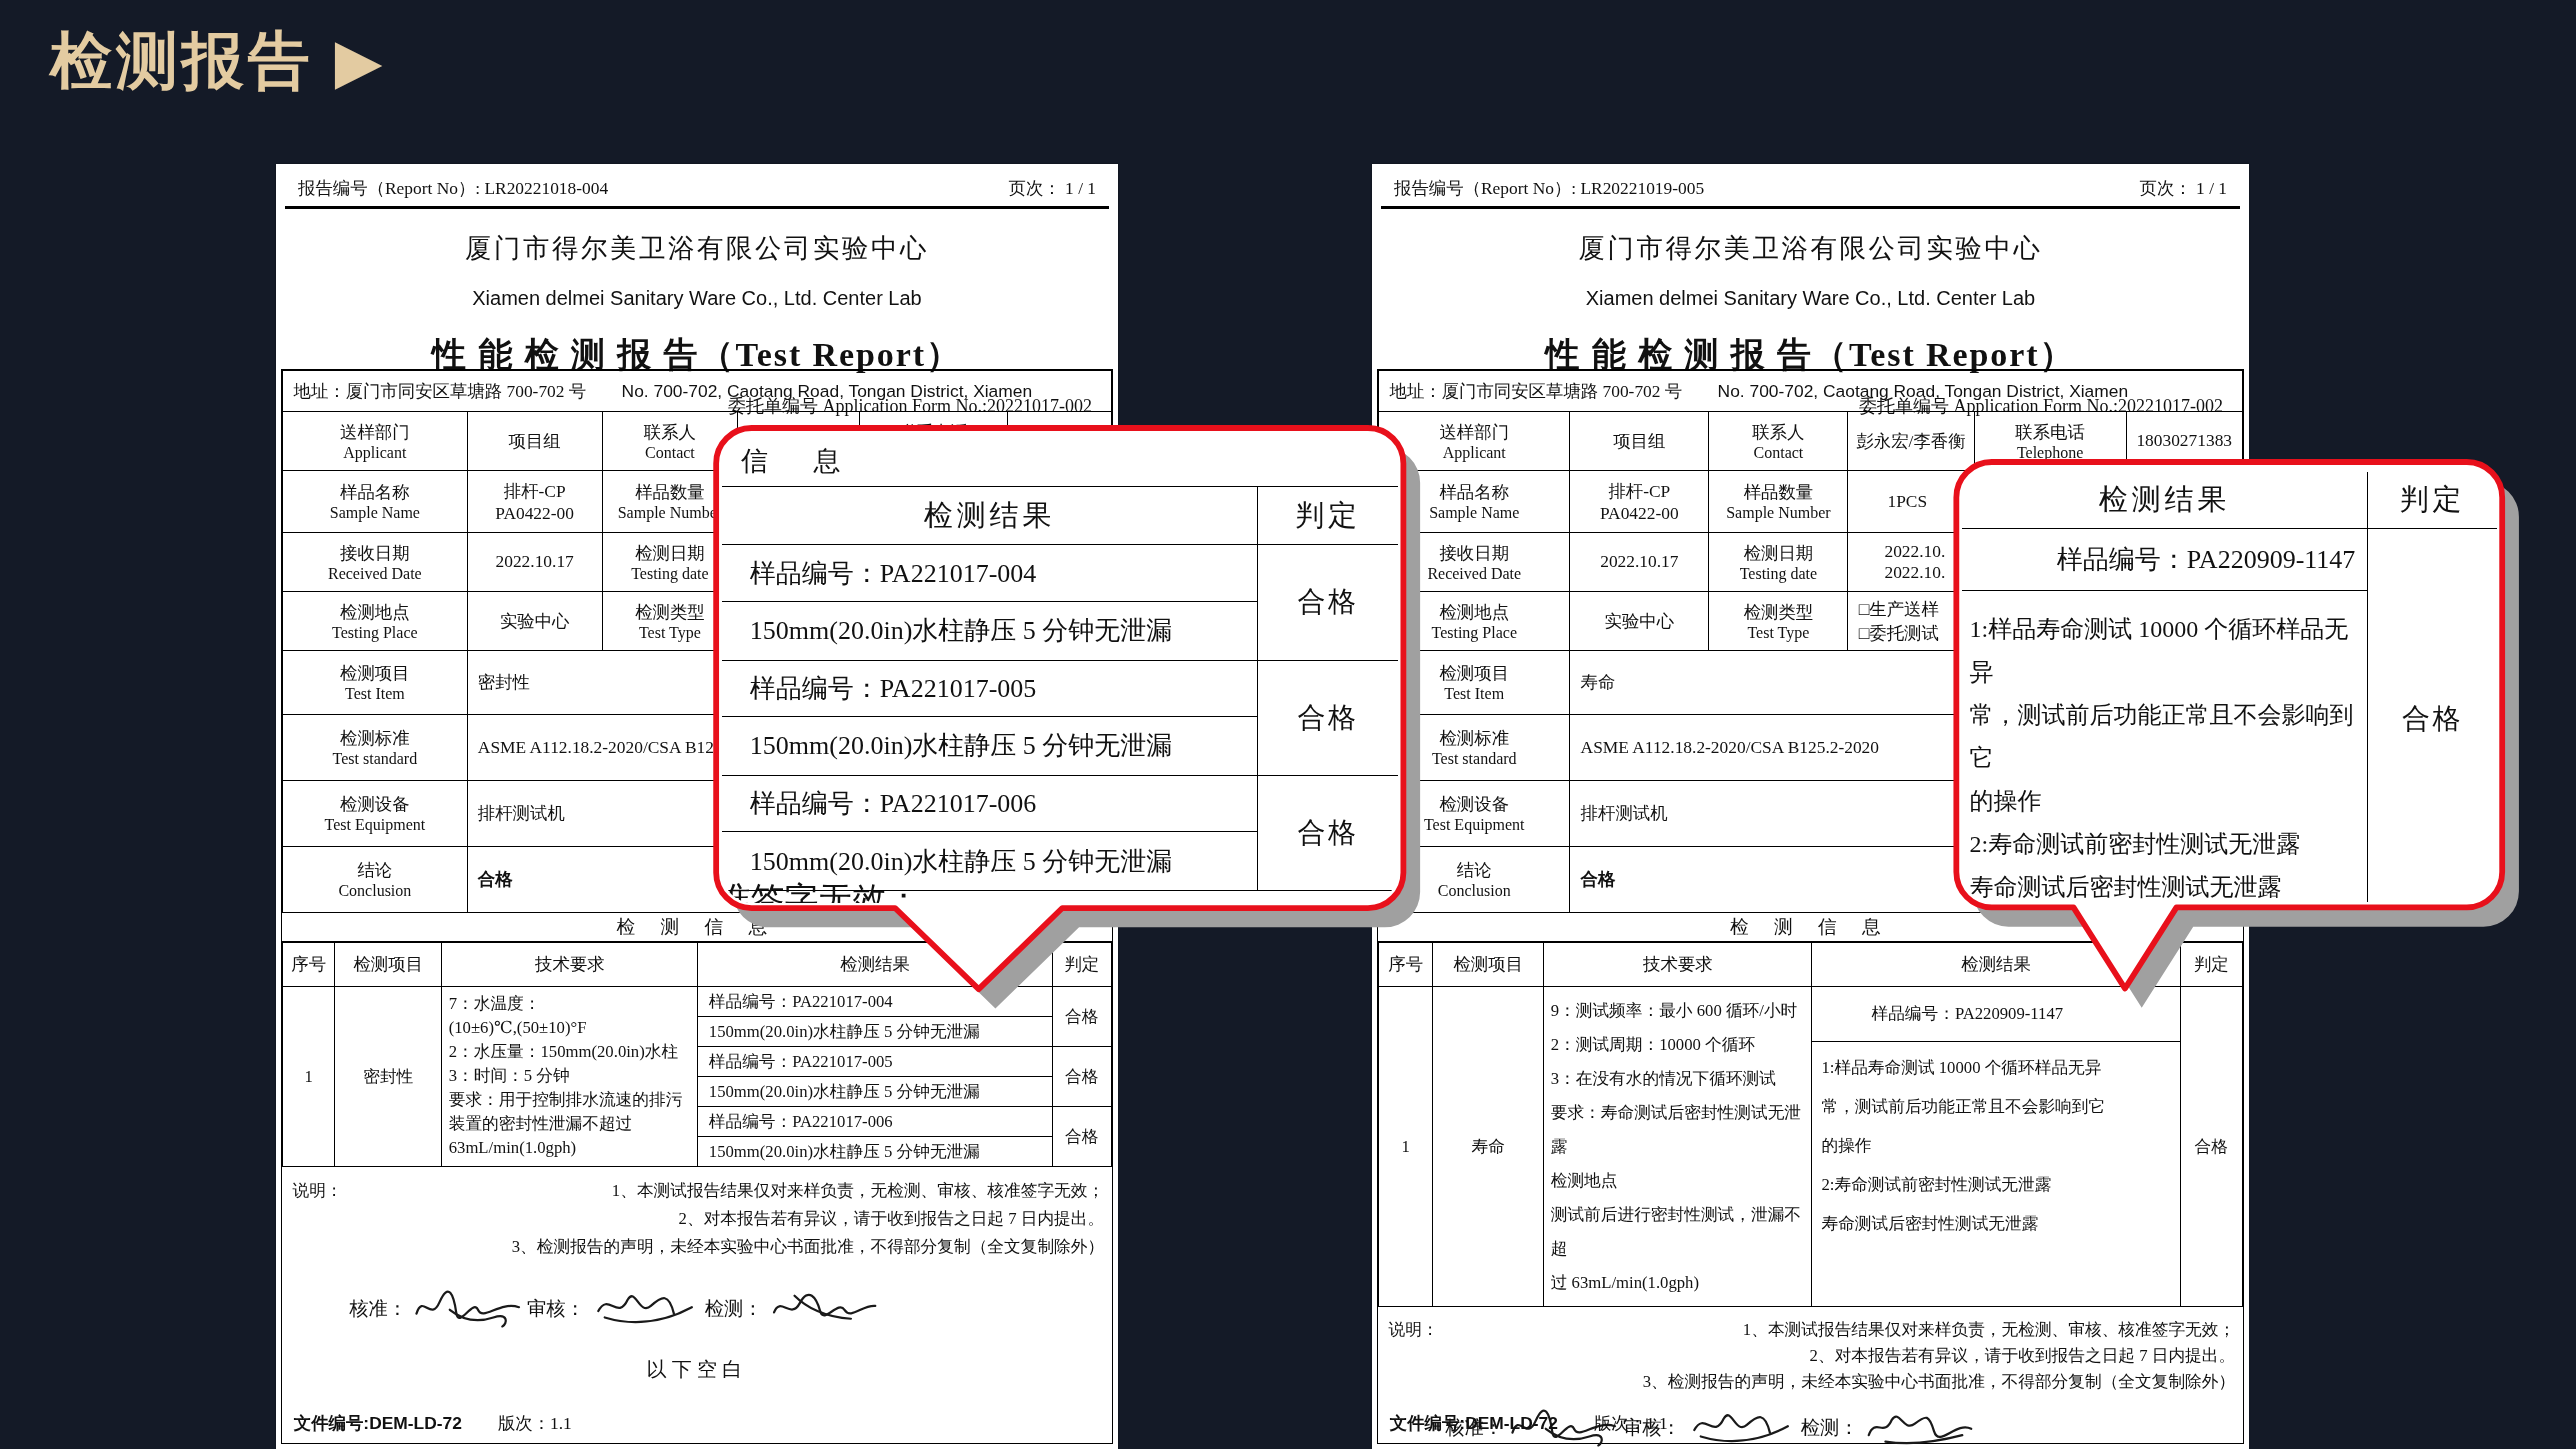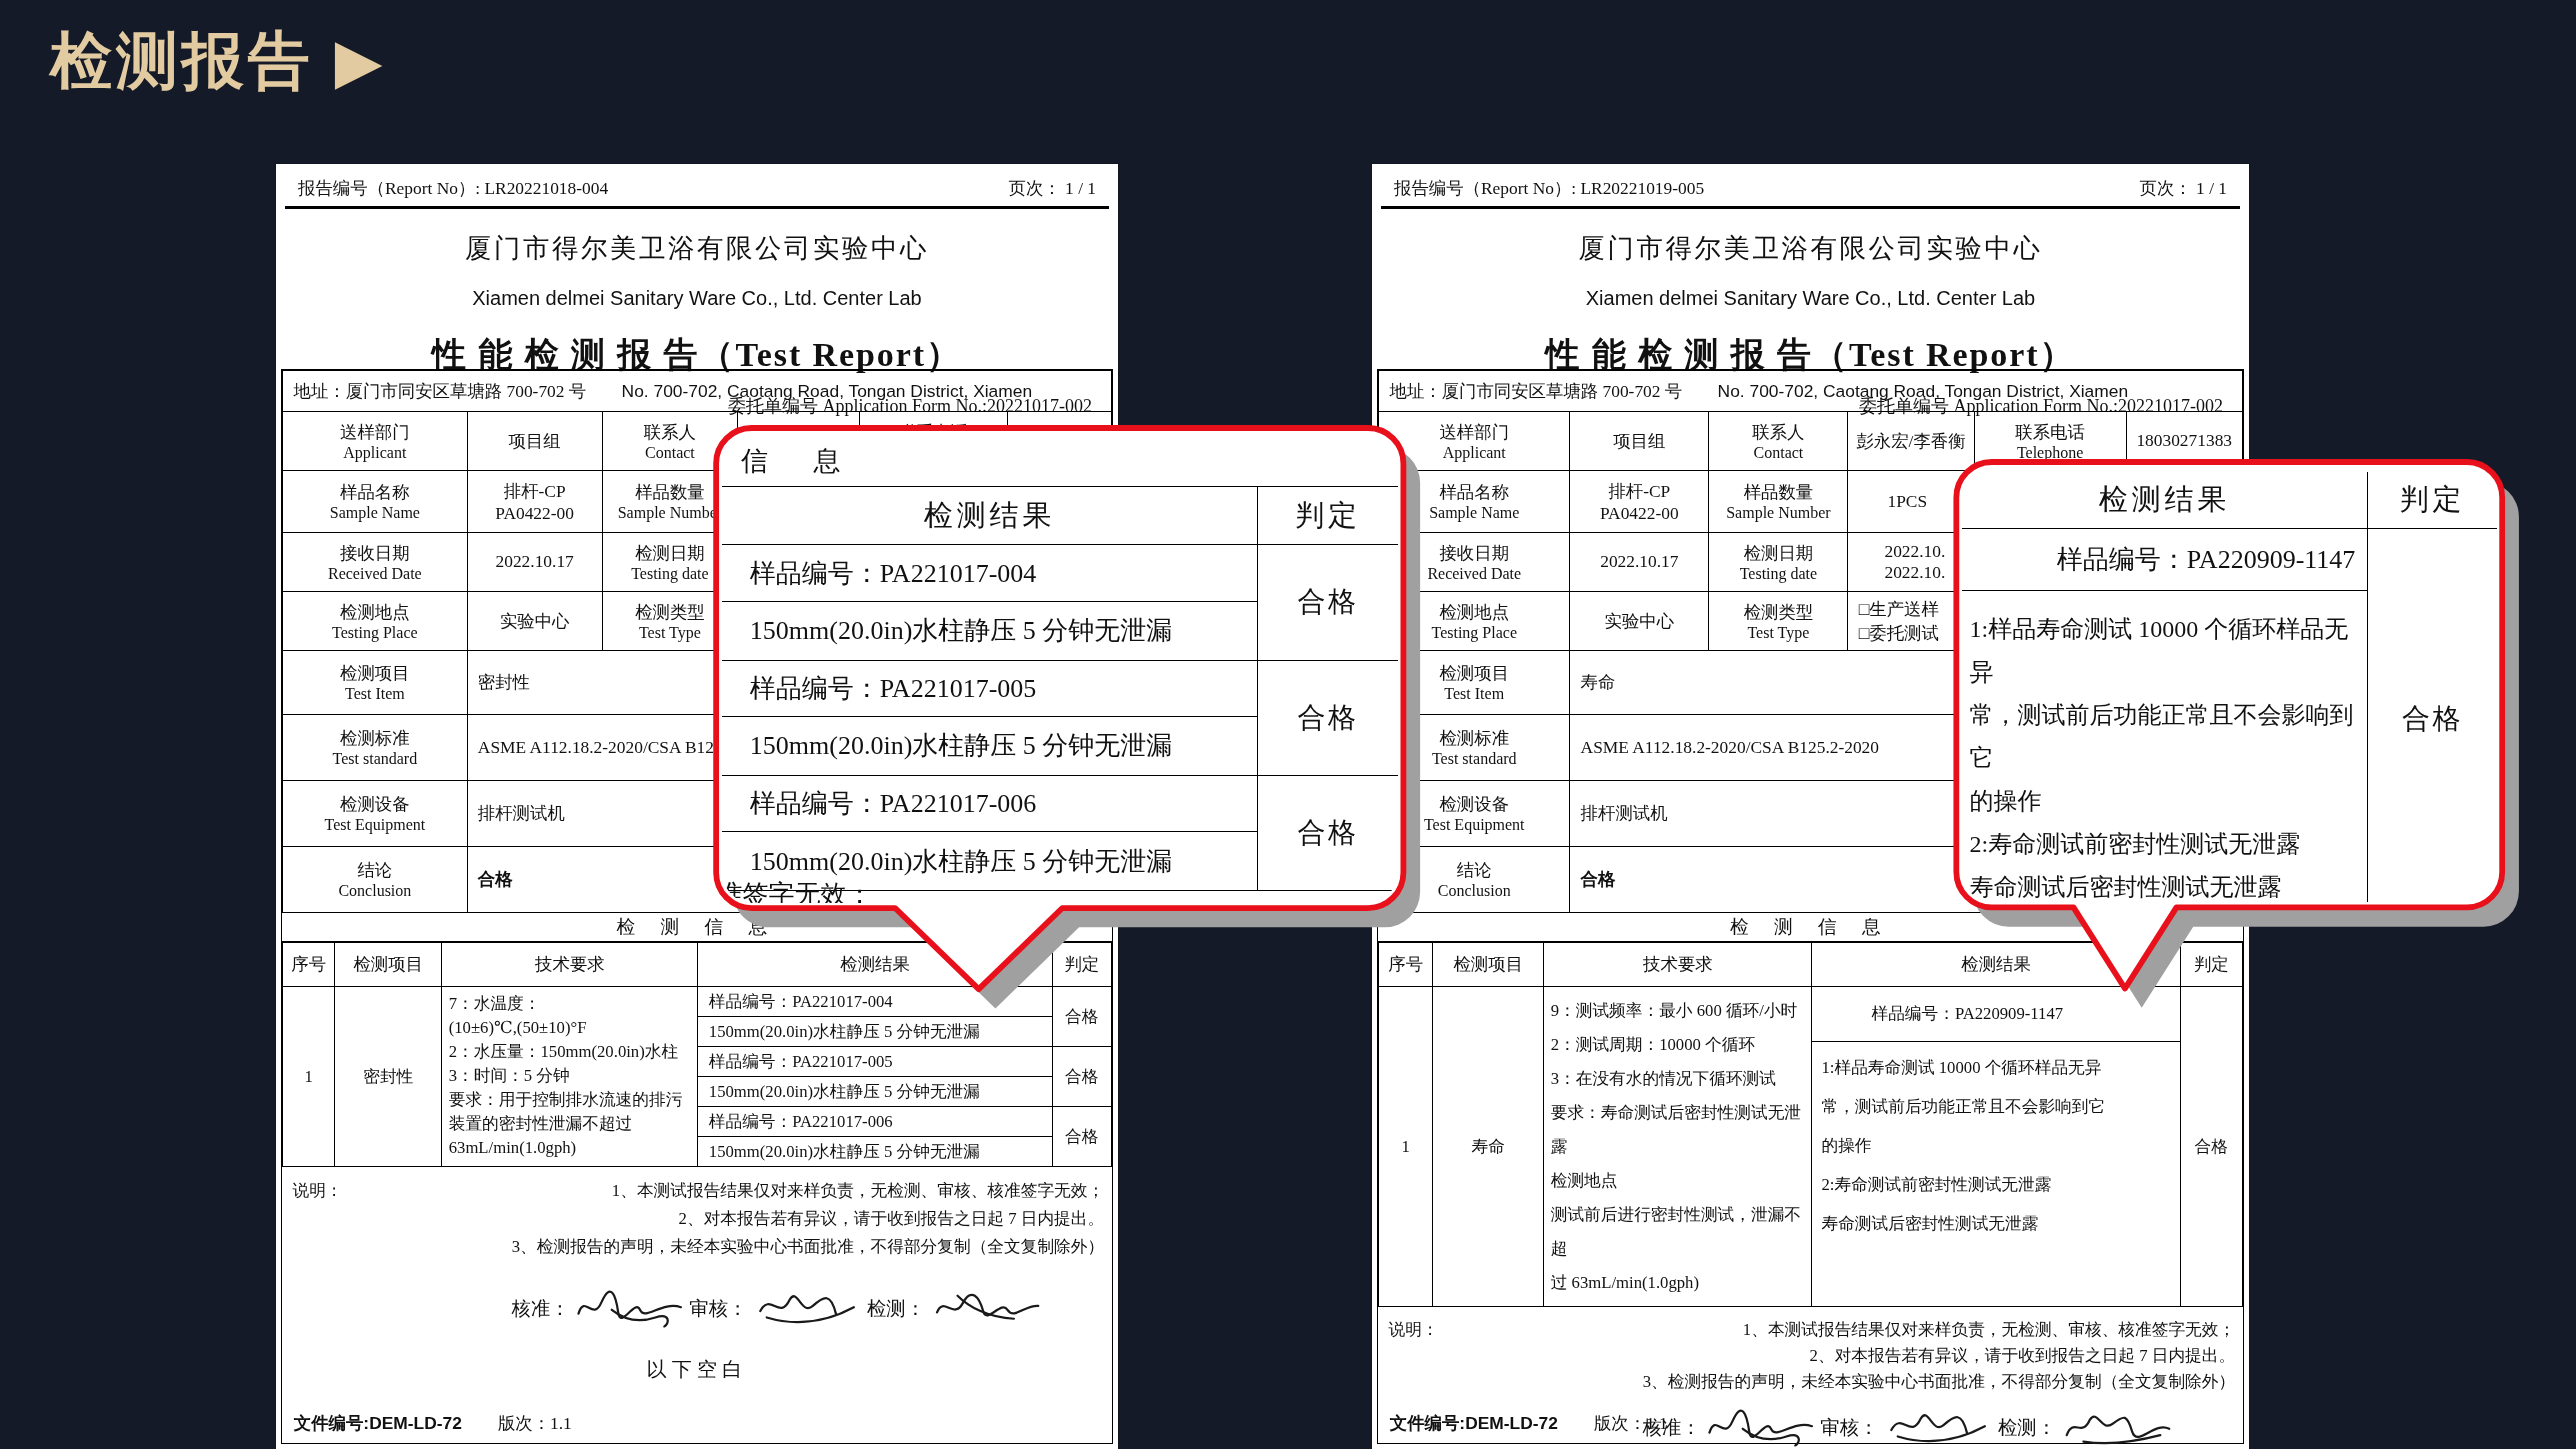--- a/index.html
+++ b/index.html
@@ -36,33 +36,33 @@
   .detail-hdr td{font-size:17.4px;height:41px;}
   .req-cell{text-align:left;padding:5.2px 6.4px;line-height:24px;vertical-align:top;}
   .req-cell-r{text-align:left;padding:6.4px 6.4px;line-height:34px;vertical-align:top;}
   .res-cell{text-align:left;padding-left:10.3px;height:26.4px;}
   .res-sample-r{text-align:left;padding-left:59px;height:40px;}
   .res-body-r{text-align:left;padding:6.4px 5.2px 0 9px;line-height:39px;vertical-align:top;}
   .notes{font-size:16.7px;margin:10.3px 7.7px 0 10.3px;line-height:28px;}
   .note-row{display:flex;}
   .note-label{width:59px;flex:none;}
   .note-text{flex:1;text-align:right;}
-  .sig-row{display:flex;justify-content:flex-end;padding:0 67px;margin-top:27px;font-size:19.3px;align-items:center;}
+  .sig-row{display:flex;justify-content:flex-start;padding:0 67px;margin-top:27px;font-size:19.3px;align-items:center;}
   .sig-item{display:flex;align-items:center;}
   .sig-item svg{margin-left:3.9px;}
   .sig-stroke{fill:none;stroke:#1a1a1a;stroke-width:3.5;stroke-linecap:round;}
   .below-blank{text-align:center;font-size:20px;margin-top:27px;letter-spacing:5.2px;}
   .page-footer{position:absolute;left:11.6px;bottom:7.7px;font-size:17.4px;display:flex;gap:36px;}
   .footer-doc{font-family:"Liberation Sans","DejaVu Sans",sans-serif;font-weight:bold;}
   
   .callout{position:absolute;z-index:6;}
   .callout svg.bubble-shape{position:absolute;left:0;top:0;overflow:visible;}
   .callout-body{position:absolute;overflow:hidden;border-radius:31px;}
   .co-frag-top{position:absolute;left:19.3px;top:9px;font-size:27px;letter-spacing:19.3px;white-space:nowrap;}
-  .co-frag-bottom{position:absolute;left:-5.2px;top:443px;font-size:26px;white-space:nowrap;}
+  .co-frag-bottom{position:absolute;left:-5.2px;top:443px;font-size:34px;white-space:nowrap;}
   .co-table{position:absolute;left:0;right:0;top:52px;border-top:1.9px solid #000;}
   .co-table td{border:0 solid #000;}
   .co-hdr td{height:55px;font-size:29px;letter-spacing:3.9px;border-bottom:1.9px solid #000;}
   .co-div{border-right:1.9px solid #000 !important;}
   .co-sample{height:53px;font-size:26px;text-align:left;padding-left:28px;border-bottom:1.3px solid #000 !important;}
   .co-result{height:55px;font-size:26px;text-align:left;padding-left:28px;border-bottom:1.9px solid #000 !important;}
   .co-verdict{font-size:28px;letter-spacing:2.6px;border-bottom:1.9px solid #000 !important;}
   .co2-table{position:absolute;left:0;right:0;top:3.9px;}
   .co2-table td{border:0 solid #000;}
   .co2-hdr td{height:54px;font-size:29px;letter-spacing:3.9px;border-bottom:1.9px solid #000;}

